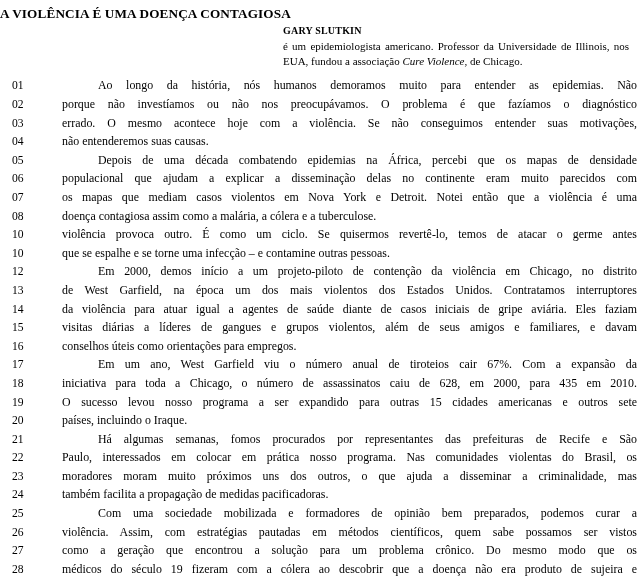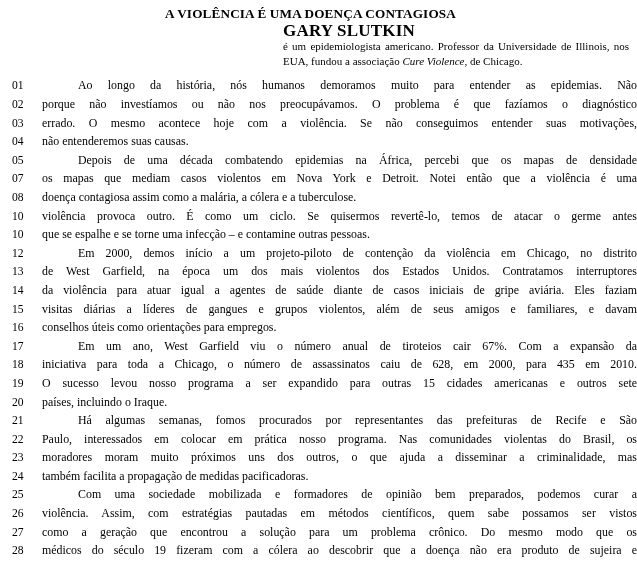--- a/index.html
+++ b/index.html
@@ -17,35 +17,34 @@
   .page {
     width: 637px;
     height: 585px;
     position: relative;
     box-sizing: border-box;
     padding: 0;
   }
 
   
   .doc-title {
-    text-align: center;
     font-weight: bold;
     font-size: 13.2px;
     letter-spacing: 0.15px;
     margin: 6px 16px 0 0;
     line-height: 15px;
   }
   .byline-block {
     margin: 3px 0 0 0;
     padding-left: 283px;
     padding-right: 8px;
   }
   .author-name {
     font-weight: bold;
-    font-size: 17px;
+    font-size: 10px;
     line-height: 14px;
     text-align: left;
     letter-spacing: 0.2px;
   }
   .author-desc {
     font-size: 11px;
     line-height: 15.2px;
     text-align: justify;
     text-align-last: left;
     margin-top: 1px;
@@ -53,20 +52,21 @@
   .author-desc .it { font-style: italic; }
 
   
   .body-lines {
     margin-top: 7px;
   }
   .line-row {
     display: flex;
     align-items: baseline;
     height: 18.6px;
+    gap: 20px;
   }
   .line-no {
     width: 42px;
     flex: 0 0 42px;
     text-align: left;
     padding-left: 12px;
     box-sizing: border-box;
     font-size: 11.6px;
     line-height: 18.6px;
     font-variant-numeric: tabular-nums;
@@ -120,20 +120,24 @@
       </div>
       <div class="line-row">
         <span class="line-no">04</span>
         <span class="line-text last"><span>não entenderemos suas causas.</span></span>
       </div>
       <div class="line-row">
         <span class="line-no">05</span>
         <span class="line-text just"><span class="indent"></span><span>Depois de uma década combatendo epidemias na África, percebi que os mapas de densidade</span></span>
       </div>
       <div class="line-row">
+        <span class="line-no">06</span>
+        <span class="line-text just"><span>populacional que ajudam a explicar a disseminação delas no continente eram muito parecidos com</span></span>
+      </div>
+      <div class="line-row">
         <span class="line-no">07</span>
         <span class="line-text just"><span>os mapas que mediam casos violentos em Nova York e Detroit. Notei então que a violência é uma</span></span>
       </div>
       <div class="line-row">
         <span class="line-no">08</span>
         <span class="line-text last"><span>doença contagiosa assim como a malária, a cólera e a tuberculose.</span></span>
       </div>
       <div class="line-row">
         <span class="line-no">10</span>
         <span class="line-text just"><span>violência provoca outro. É como um ciclo. Se quisermos revertê-lo, temos de atacar o germe antes</span></span>

